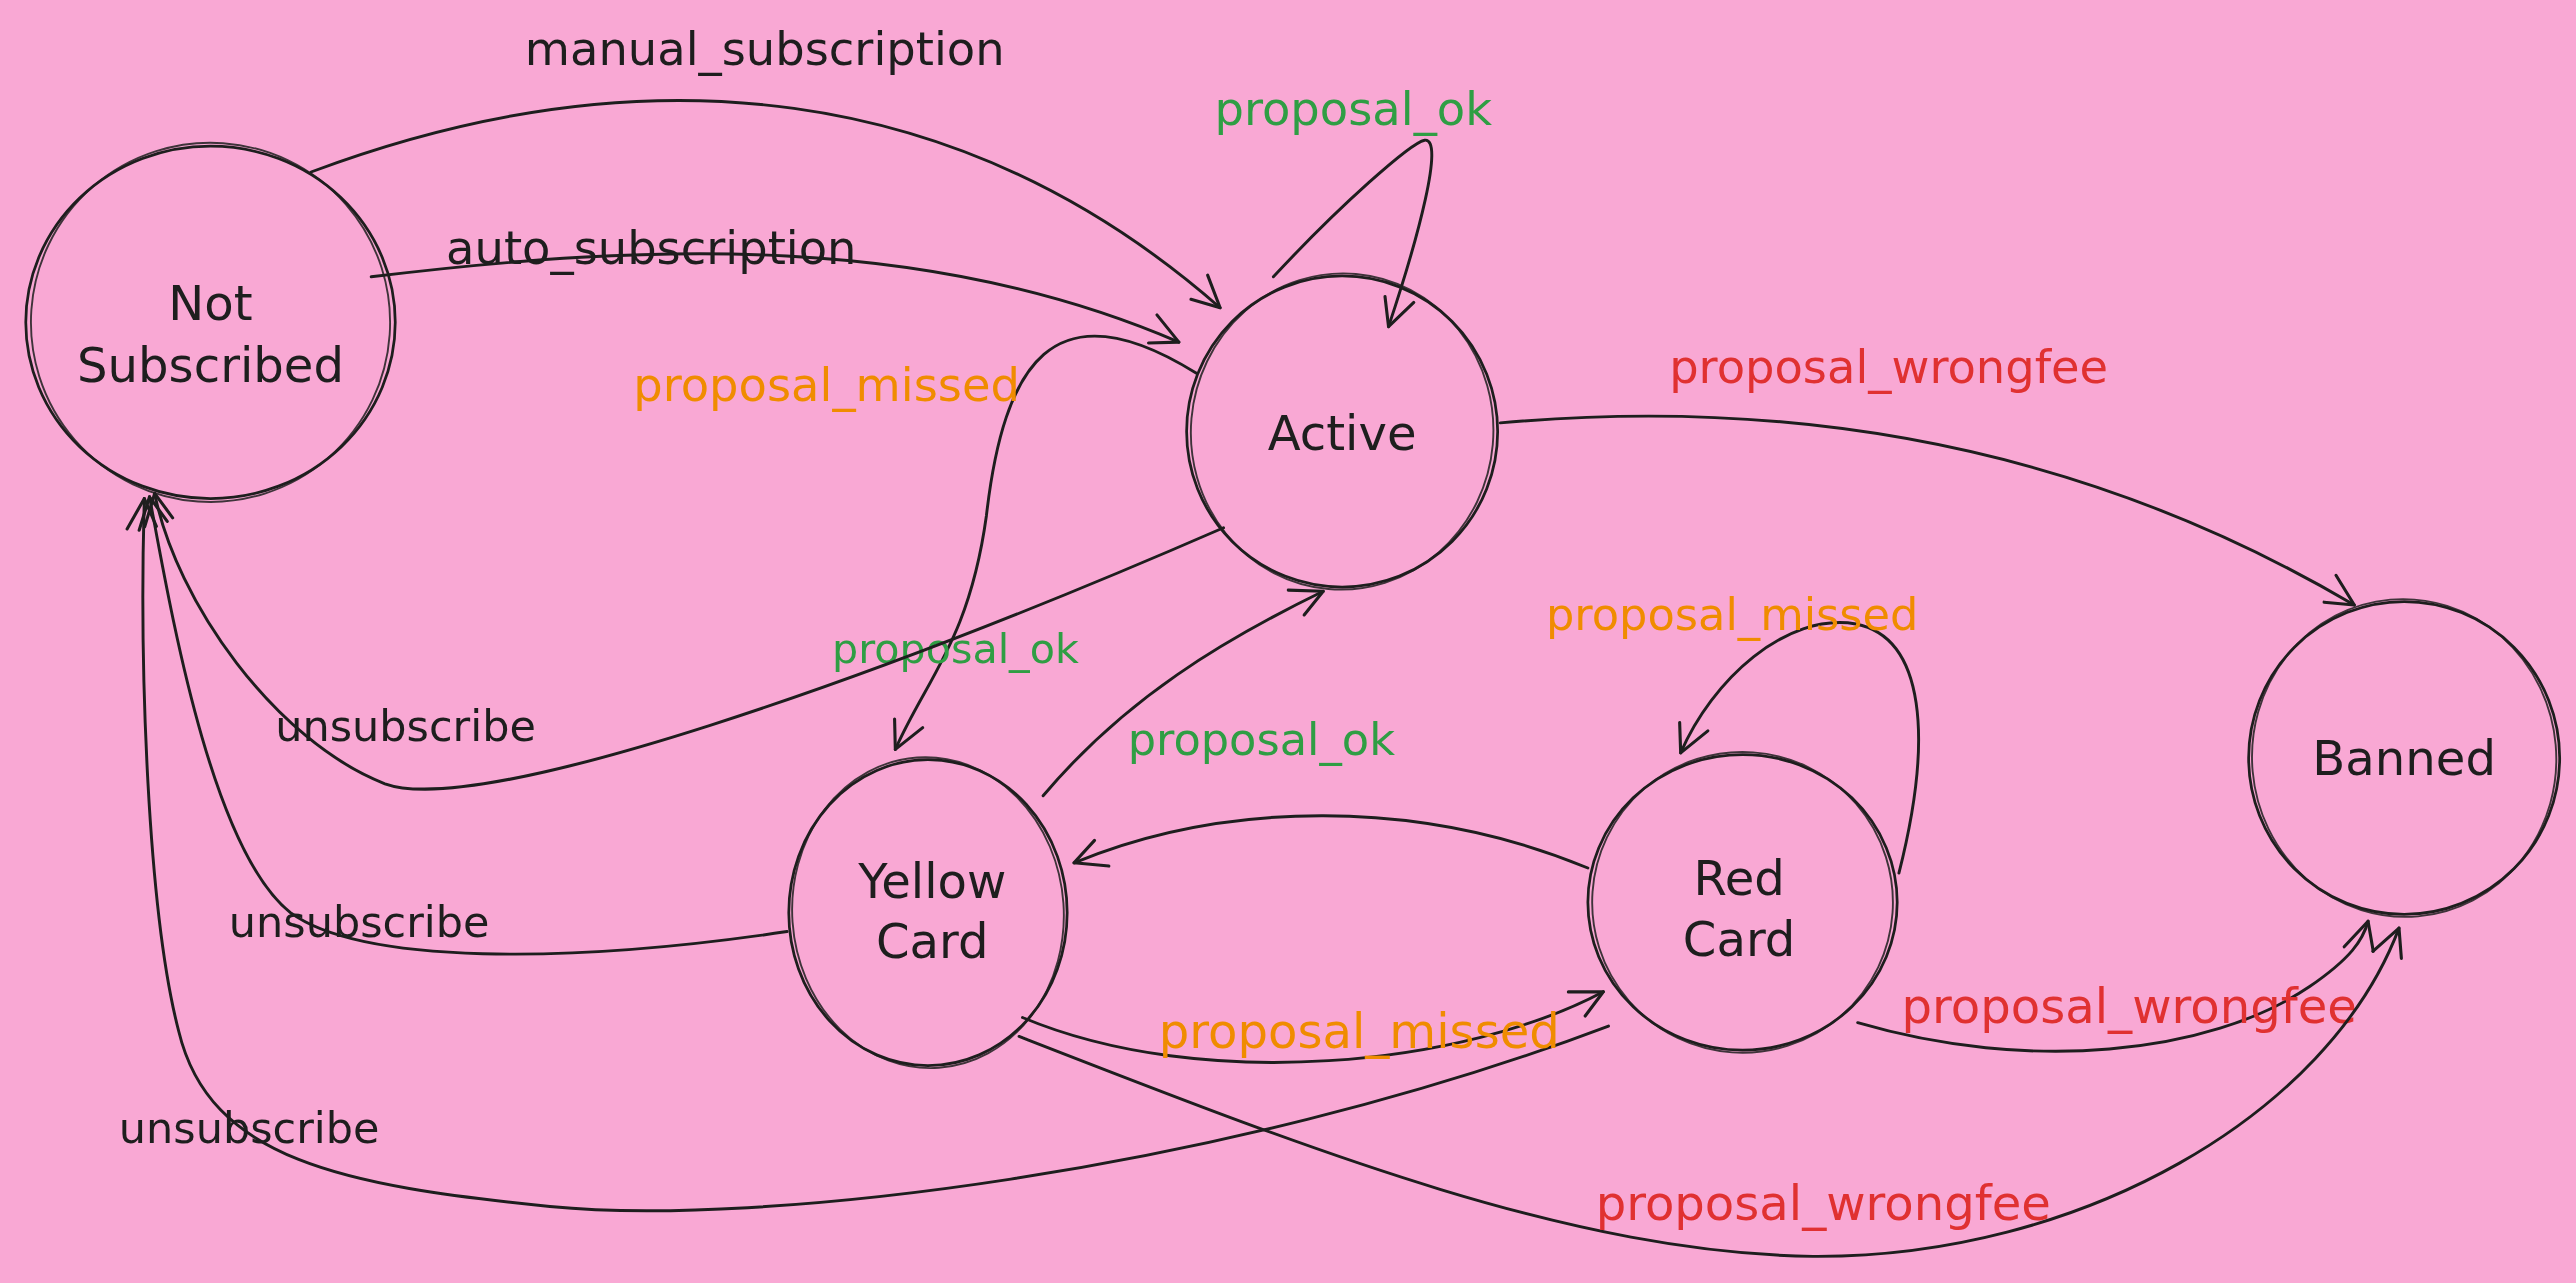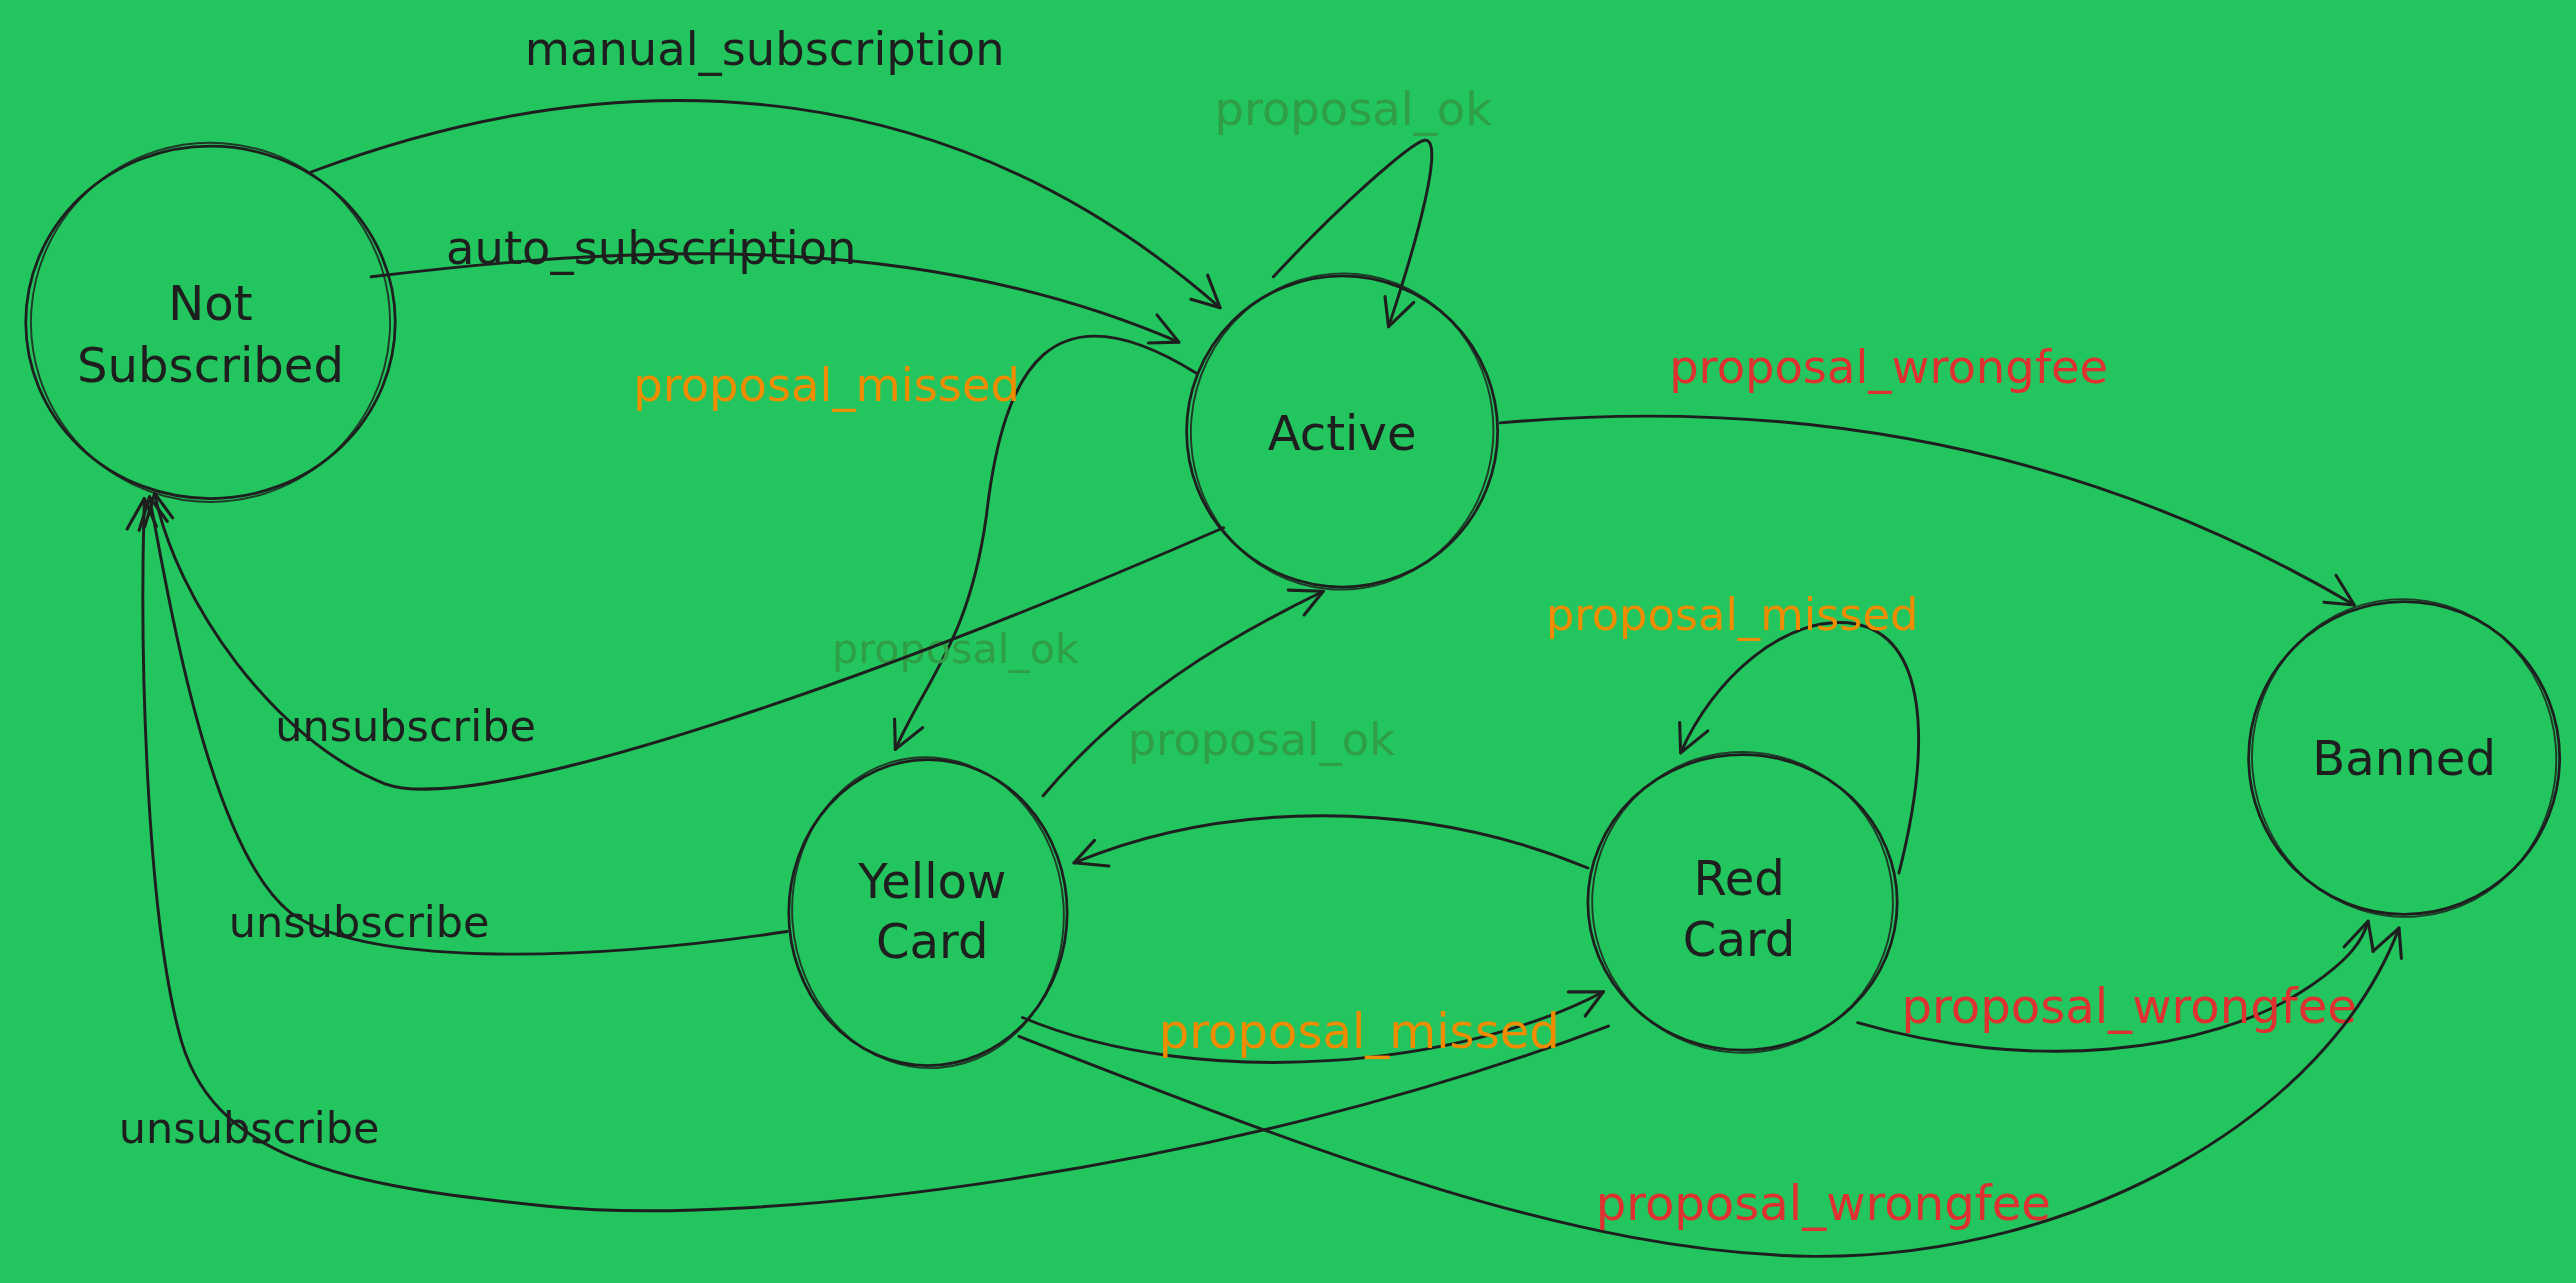--- a/index.html
+++ b/index.html
@@ -5,21 +5,21 @@
   html, body {
     margin: 0;
     padding: 0;
     background: #ffffff;
     font-family: "DejaVu Sans", "Liberation Sans", sans-serif;
   }
   .stage {
     width: 2576px;
     height: 1284px;
     position: relative;
-    background: #22c55e;
+    background: #f9a8d4;
     overflow: hidden;
   }
   svg { display: block; }
   .node-ellipse {
     fill: none;
     stroke: #1e1e1e;
     stroke-width: 3.2;
   }
   .node-ellipse.overdraw {
     stroke-width: 2.2;

